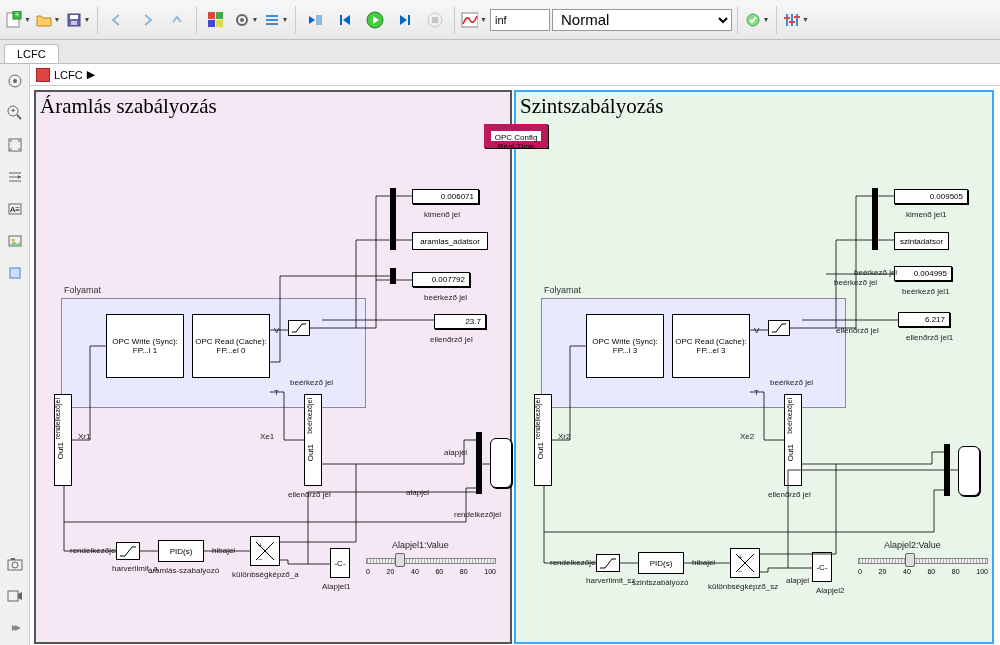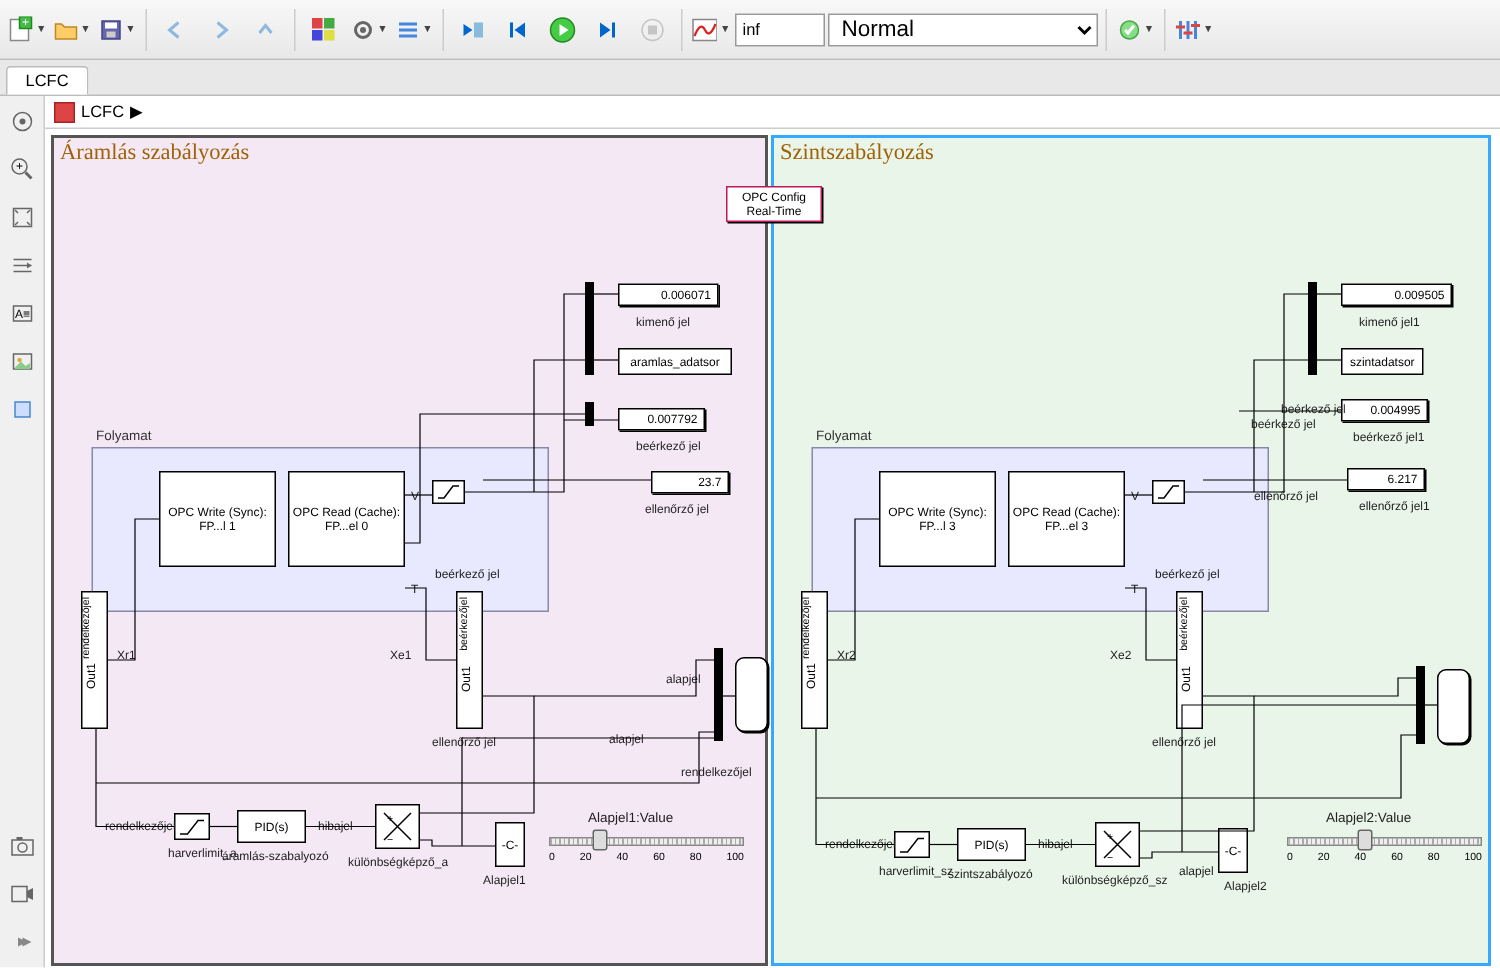--- a/index.html
+++ b/index.html
@@ -24,35 +24,35 @@
 
 .canvas-wrap { flex: 1; display: flex; flex-direction: column; }
 .breadcrumb { height: 22px; border-bottom: 1px solid #ccc; display: flex; align-items: center; padding: 0 6px; font-size: 11px; gap: 4px; }
 .bc-icon { width: 14px; height: 14px; background: #d44; border: 1px solid #a22; }
 .canvas { flex: 1; position: relative; overflow: hidden; }
 
 
 .panel { position: absolute; border: 2px solid; }
 .panel-flow { left: 4px; top: 4px; width: 478px; height: 554px; background: #f5e8f5; border-color: #555; }
 .panel-level { left: 484px; top: 4px; width: 480px; height: 554px; background: #e8f5e8; border-color: #3af; }
-.panel-title { position: absolute; top: 2px; left: 4px; font-family: Georgia, serif; font-size: 15px; color: #a16207; }
+.panel-title { position: absolute; top: 2px; left: 4px; font-family: Georgia, serif; font-size: 21px; color: #000000; }
 
 
 .blk { position: absolute; background: #fff; border: 1px solid #000; font-size: 8px; display: flex; align-items: center; justify-content: center; text-align: center; }
 .lbl { position: absolute; font-size: 8px; color: #222; white-space: nowrap; }
 .disp { position: absolute; background: #fff; border: 1px solid #000; font-size: 8px; text-align: right; padding: 2px 4px; box-shadow: 1px 1px 0 #000; }
 .scope { position: absolute; background: #fff; border: 1px solid #000; border-radius: 6px; box-shadow: 1px 1px 0 #000; }
 .vert-lbl { writing-mode: vertical-rl; transform: rotate(180deg); font-size: 8px; position: absolute; }
 
 
 .folyamat { position: absolute; background: #e8e8ff; border: 1px solid #88a; }
 .folyamat::before { content: "Folyamat"; position: absolute; top: -14px; left: 2px; font-size: 9px; color: #333; }
 
 
-.opc-config { position: absolute; left: 454px; top: 38px; width: 64px; height: 24px; background: #fff; border: 1px solid #be185d; font-size: 8px; text-align: center; padding: 2px; z-index: 5; box-shadow: 1px 1px 0 #000; }
+.opc-config { position: absolute; left: 454px; top: 38px; width: 64px; height: 24px; background: #fff; border: 7px solid #be185d; font-size: 8px; text-align: center; padding: 2px; z-index: 5; box-shadow: 1px 1px 0 #000; }
 
 
 .slider { position: absolute; width: 130px; }
 .slider-track { height: 6px; background: repeating-linear-gradient(90deg, #aaa 0, #aaa 1px, #eee 1px, #eee 3px); border: 1px solid #888; position: relative; }
 .slider-thumb { position: absolute; top: -6px; width: 10px; height: 14px; background: #ddd; border: 1px solid #666; border-radius: 2px; }
 .slider-ticks { display: flex; justify-content: space-between; font-size: 7px; margin-top: 4px; }
 
 
 svg.wires { position: absolute; inset: 0; width: 100%; height: 100%; pointer-events: none; }
 svg.wires line, svg.wires polyline { stroke: #000; stroke-width: 0.8; fill: none; }

